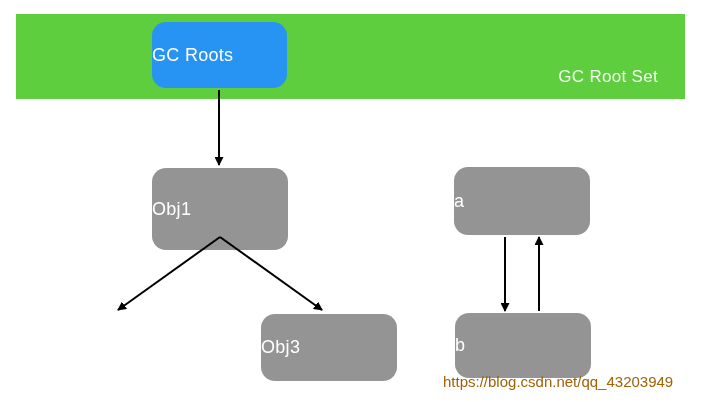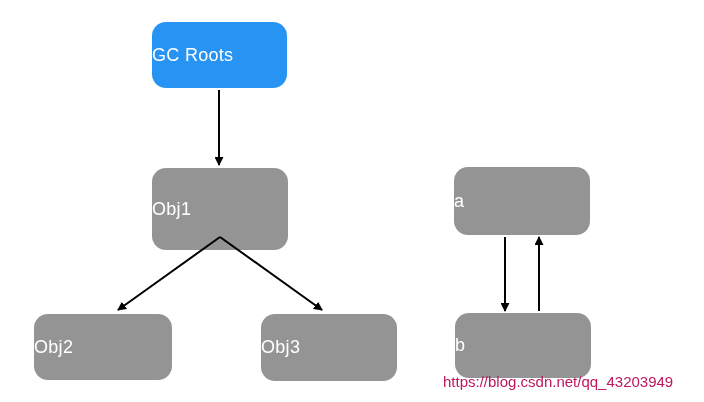--- a/index.html
+++ b/index.html
@@ -53,42 +53,42 @@
     position: absolute;
     left: 0; top: 0;
     width: 704px;
     height: 402px;
     pointer-events: none;
   }
   .watermark {
     position: absolute;
     left: 443px;
     top: 373px;
-    color: #be185d;
+    color: #a16207;
     font-size: 15px;
     white-space: nowrap;
   }
 </style>
 </head>
 <body>
 
 <div id="stage">
 
+  <div class="banner">
+    <span class="banner-label">GC Root Set</span>
+  </div>
 
   <div id="node-gc-roots" class="node blue">
     <span>GC Roots</span>
   </div>
 
   <div id="node-obj1" class="node gray">
     <span>Obj1</span>
   </div>
 
-  <div id="node-obj2" class="node gray">
-    <span>Obj2</span>
-  </div>
 
   <div id="node-obj3" class="node gray">
     <span>Obj3</span>
   </div>
 
   <div id="node-a" class="node gray">
     <span>a</span>
   </div>
 
   <div id="node-b" class="node gray">

